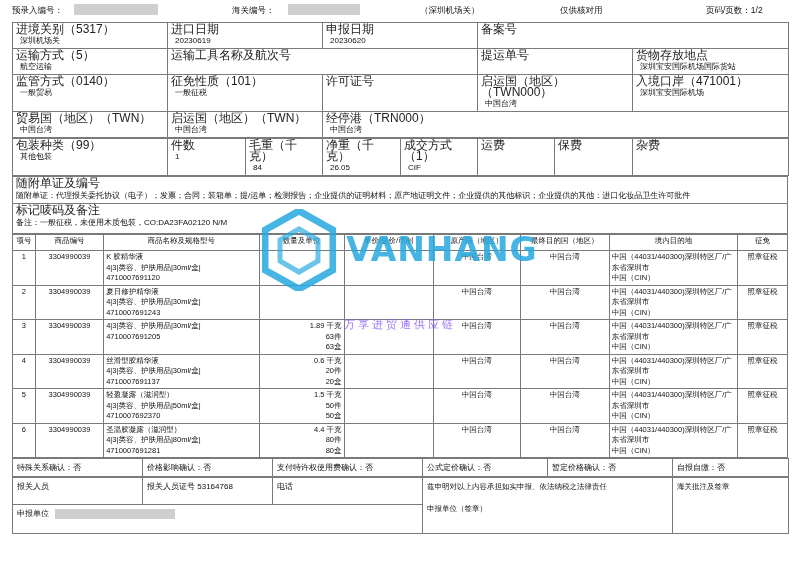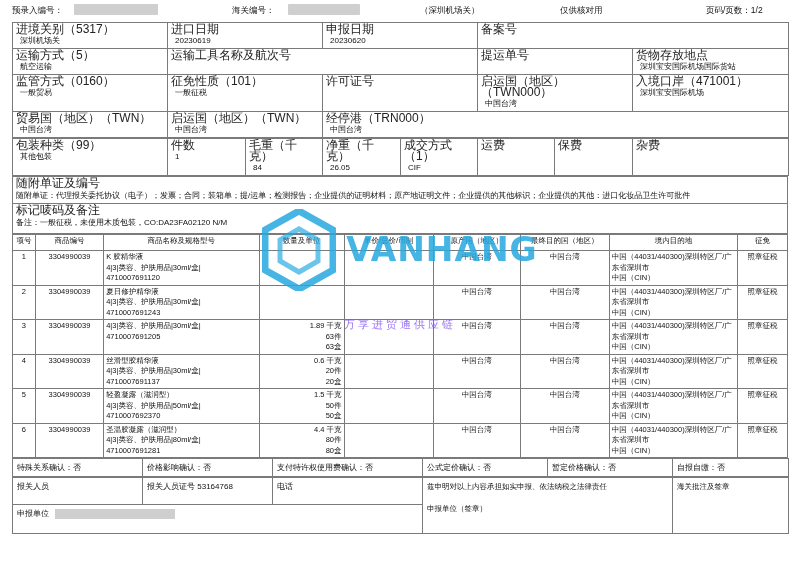--- a/index.html
+++ b/index.html
@@ -157,21 +157,21 @@
         <div class="cap">提运单号</div>
         <div class="val pad"></div>
       </td>
       <td>
         <div class="cap">货物存放地点</div>
         <div class="val pad">深圳宝安国际机场国际货站</div>
       </td>
     </tr>
     <tr>
       <td>
-        <div class="cap">监管方式（0160）</div>
+        <div class="cap">监管方式（0140）</div>
         <div class="val pad">一般贸易</div>
       </td>
       <td>
         <div class="cap">征免性质（101）</div>
         <div class="val pad">一般征税</div>
       </td>
       <td>
         <div class="cap">许可证号</div>
         <div class="val pad"></div>
       </td>

